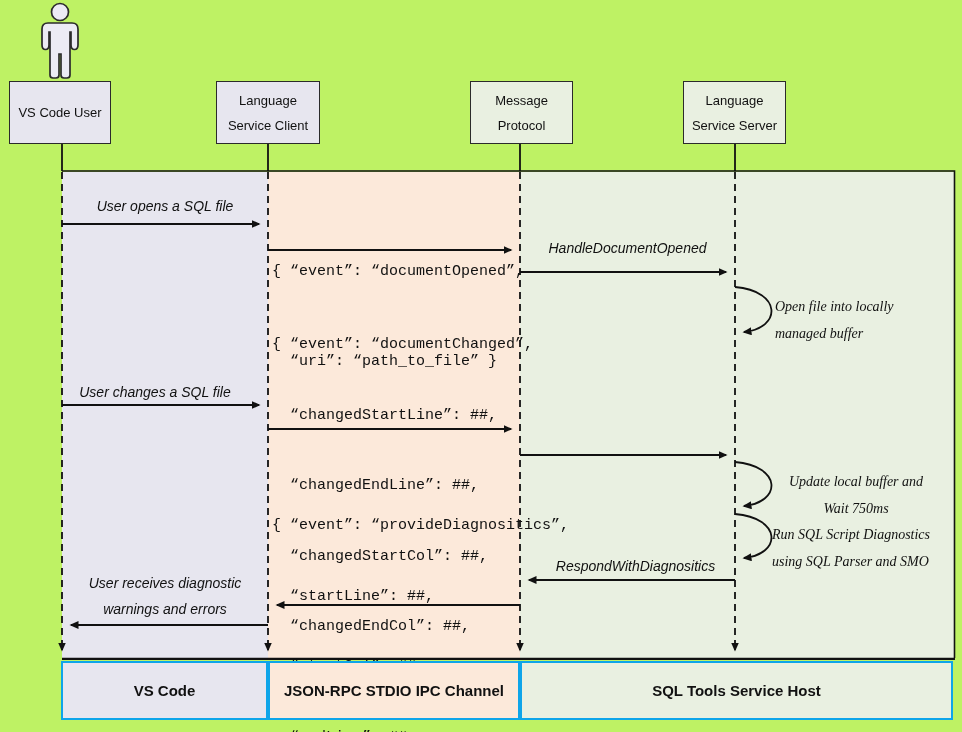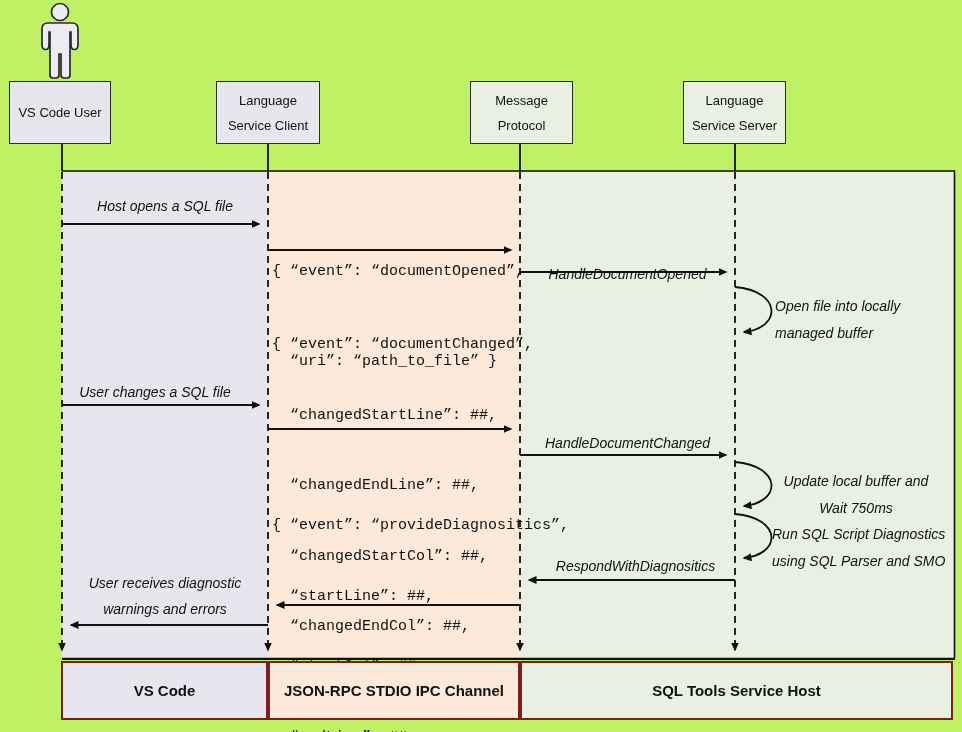--- a/index.html
+++ b/index.html
@@ -11,30 +11,30 @@
   .overlay { position:absolute; left:0; top:0; z-index:2; }
   .person { position:absolute; left:30px; top:2px; z-index:3; }
   .hbox {
     position:absolute; top:81px; height:63px; box-sizing:border-box;
     border:1.6px solid #2b2b2b; display:flex; flex-direction:column;
     justify-content:center; align-items:center; text-align:center;
     font-size:13px; line-height:25px; z-index:3;
   }
   .fbox {
     position:absolute; top:661px; height:59px; box-sizing:border-box;
-    border:2px solid #7f1d1d; display:flex; justify-content:center;
+    border:2px solid #0ea5e9; display:flex; justify-content:center;
     align-items:center; font-weight:bold; font-size:15px; z-index:3;
   }
   .lbl { position:absolute; font-style:italic; font-size:14px; line-height:17px; z-index:3; }
   .c { text-align:center; }
   .mono {
     position:absolute; font-family:"Liberation Mono","DejaVu Sans Mono",monospace;
     font-size:15px; white-space:pre; z-index:3; line-height:23.5px;
   }
-  .note { position:absolute; font-style:italic; font-size:14px; line-height:27px; z-index:3; }
+  .note { position:absolute; font-style:italic; font-size:14px; line-height:27px; z-index:3;font-family:Liberation Serif, serif; }
 </style>
 </head>
 <body>
 
 <div class="canvas">
 
   <div class="lane" style="left: 62px; width: 206px; background-color: rgb(231, 230, 239);"></div>
   <div class="lane" style="left: 268px; width: 252px; background-color: rgb(252, 233, 218);"></div>
   <div class="lane" style="left: 520px; width: 435px; background-color: rgb(233, 240, 225);"></div>
 
@@ -104,24 +104,23 @@
   </div>
   <div class="hbox" style="left: 470px; width: 103px; background-color: rgb(233, 240, 225);">
     <div>Message</div>
     <div>Protocol</div>
   </div>
   <div class="hbox" style="left: 683px; width: 103px; background-color: rgb(233, 240, 225);">
     <div>Language</div>
     <div>Service Server</div>
   </div>
 
-  <div class="lbl c" style="left:62px; width:206px; top:198px;">Host opens a SQL file</div>
-  <div class="lbl c" style="left:520px; width:215px; top:266px;">HandleDocumentOpened</div>
+  <div class="lbl c" style="left:62px; width:206px; top:198px;">User opens a SQL file</div>
+  <div class="lbl c" style="left:520px; width:215px; top:240px;">HandleDocumentOpened</div>
   <div class="lbl c" style="left:62px; width:186px; top:384px;">User changes a SQL file</div>
-  <div class="lbl c" style="left:520px; width:215px; top:435px;">HandleDocumentChanged</div>
   <div class="lbl c" style="left:520px; width:215px; top:558px;padding-left:8px;">RespondWithDiagnositics</div>
   <div class="lbl c" style="left:75px; width:180px; top:570px; line-height:26px;">
     <div>User receives diagnostic</div>
     <div>warnings and errors</div>
   </div>
 
   <div class="note" style="left:775px; top:293px;">
     <div>Open file into locally</div>
     <div>managed buffer</div>
   </div>

